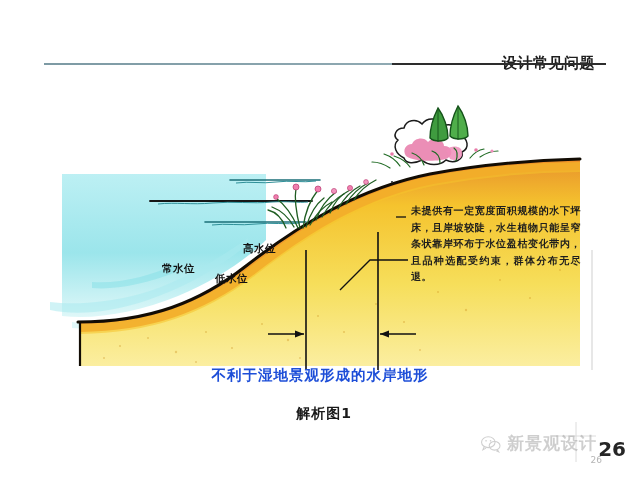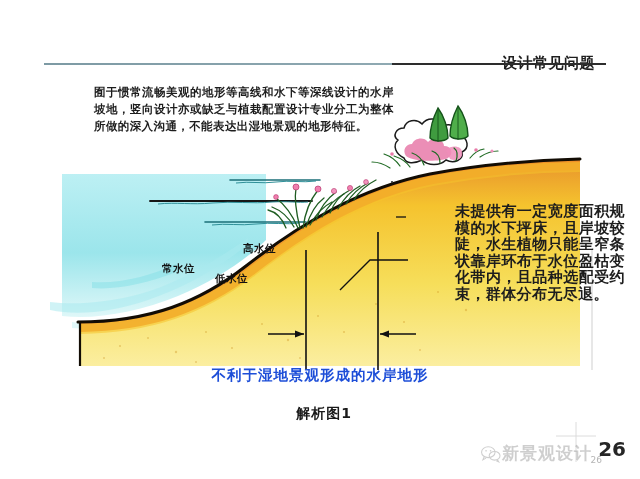--- a/index.html
+++ b/index.html
@@ -46,38 +46,38 @@
     position:absolute;font-size:10.5px;font-weight:bold;color:#111;
     letter-spacing:0.5px;white-space:nowrap;
   }
   .wl-high{left:243px;top:172px;text-align:right;}
   .wl-norm{left:162px;top:192px;}
   .wl-low{left:215px;top:202px;}
 
   
   .annot{
     position:absolute;left:411px;top:203px;width:170px;
-    font-size:15px;line-height:16.5px;font-weight:bold;color:#1d1d1d;
-    letter-spacing:0.4px;text-align:justify;margin-left:44px;
+    font-size:10px;line-height:16.5px;font-weight:bold;color:#1d1d1d;
+    letter-spacing:0.4px;text-align:justify;
   }
 
   
   .caption-main{
     position:absolute;left:0;top:366px;width:640px;text-align:center;
     font-size:14.5px;font-weight:bold;color:#1d4ed8;letter-spacing:1px;
   }
   .caption-sub{
     position:absolute;left:4px;top:405px;width:640px;text-align:center;
     font-size:14px;font-weight:bold;color:#1a1a1a;letter-spacing:1px;
   }
 
   
   .wm{
     position:absolute;left:480px;top:432px;
-    display:flex;align-items:center;opacity:0.42;margin-top:10px;
+    display:flex;align-items:center;gap:5px;opacity:0.42;
   }
   .wm-text{font-size:17px;font-weight:bold;color:#8d8d8d;letter-spacing:1px;}
   .wm-icon{width:22px;height:18px;display:block;}
   .page-num{
     position:absolute;right:14px;top:437px;
     font-size:20px;font-weight:bold;color:#262626;
   }
   .page-num-faint{
     position:absolute;right:38px;top:455px;
     font-size:9px;color:#b5b5b5;
@@ -90,21 +90,20 @@
 <div class="slide">
 
   <div class="header">
     <div class="subtitle-wrap">
       <span class="dashes"></span>
       <span class="subtitle">设计常见问题</span>
     </div>
   </div>
   <div class="rule"></div>
 
-  <div class="intro">囿于惯常流畅美观的地形等高线和水下等深线设计的水岸坡地，竖向设计亦或缺乏与植栽配置设计专业分工为整体所做的深入沟通，不能表达出湿地景观的地形特征。</div>
 
   <div class="illus">
     <svg viewBox="0 0 640 300" xmlns="http://www.w3.org/2000/svg">
       <defs>
         <linearGradient id="sandGrad" x1="0" y1="0" x2="0" y2="1">
           <stop offset="0%" stop-color="#e8932c"></stop>
           <stop offset="22%" stop-color="#f5c32e"></stop>
           <stop offset="60%" stop-color="#f6de5a"></stop>
           <stop offset="100%" stop-color="#fbeea0"></stop>
         </linearGradient>

